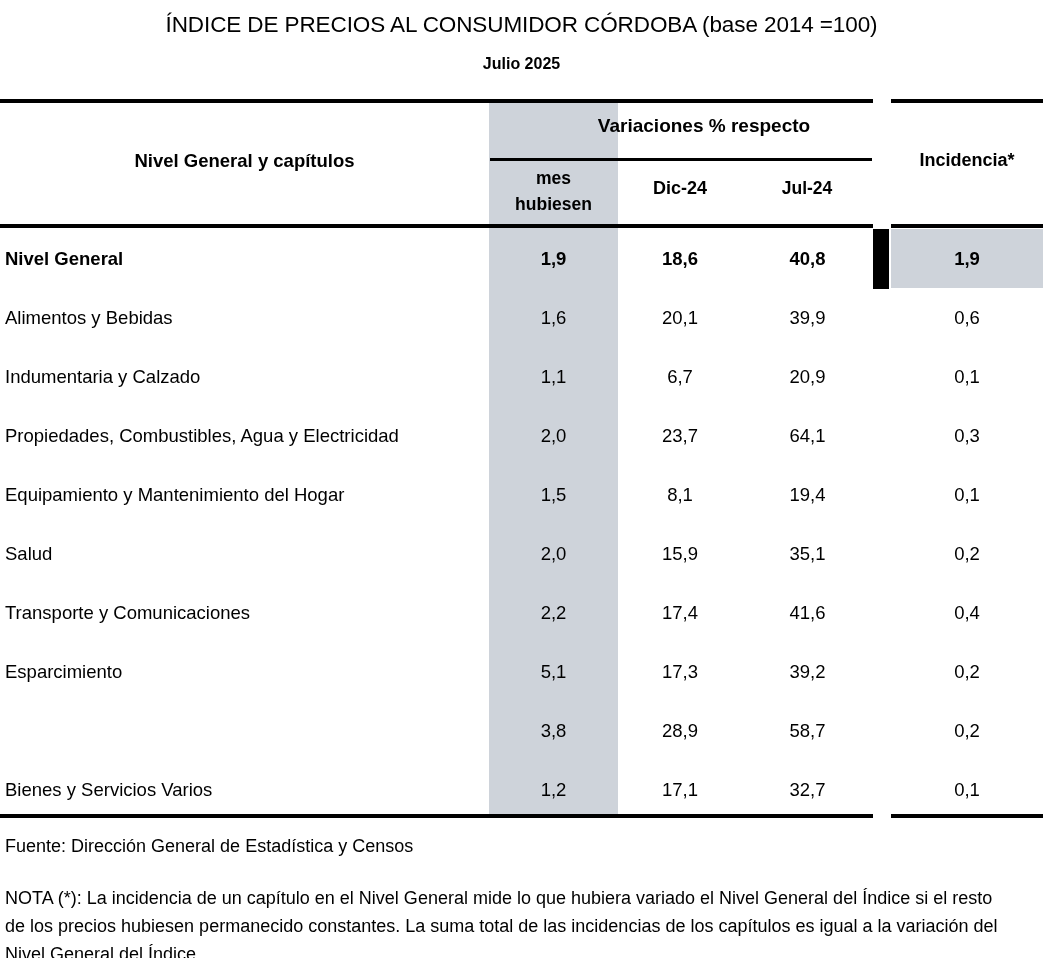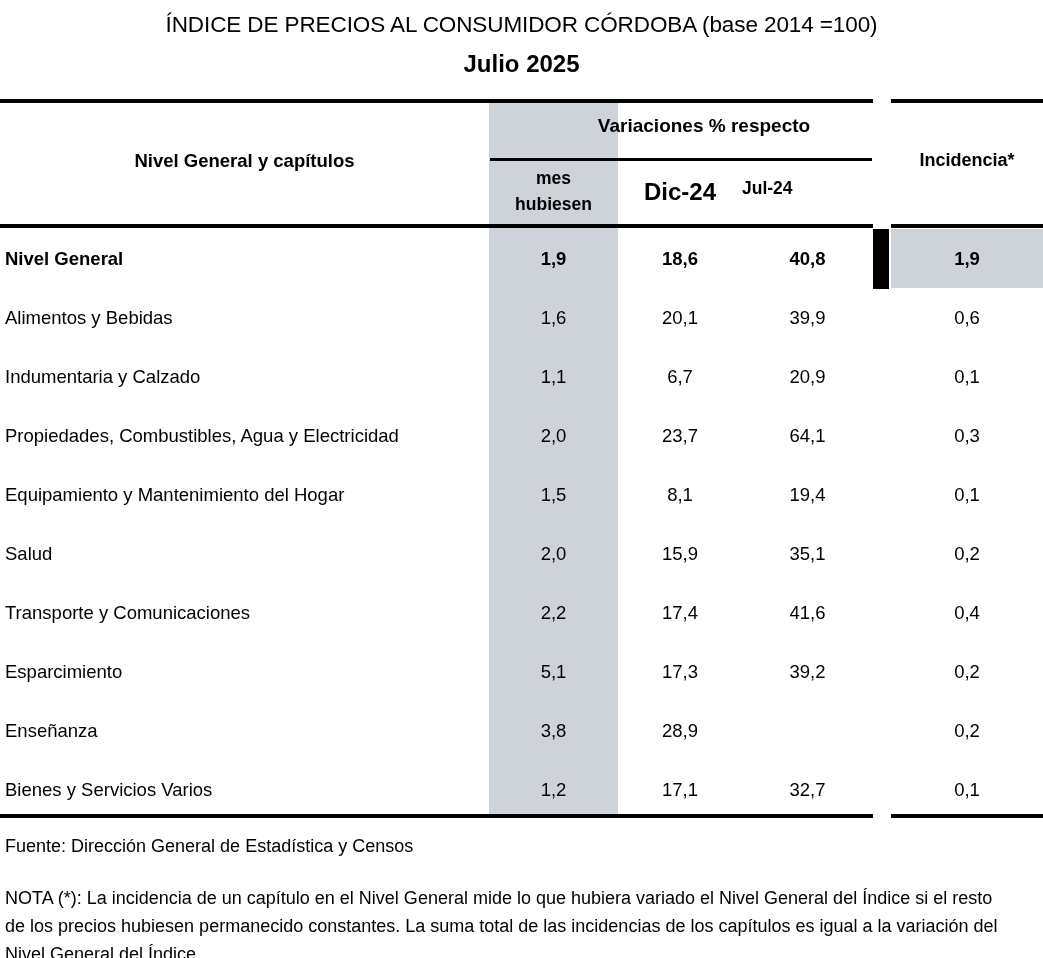--- a/index.html
+++ b/index.html
@@ -22,21 +22,21 @@
     padding-top: 10px;
   }
   .title-main {
     font-size: 22.5px;
     font-weight: normal;
     letter-spacing: -0.1px;
     line-height: 30px;
     white-space: nowrap;
   }
   .title-sub {
-    font-size: 24px;
+    font-size: 16px;
     font-weight: bold;
     line-height: 30px;
     margin-top: 9px;
   }
 
   
   .table-wrap {
     position: relative;
     margin-top: 17px;
     height: 722px;
@@ -123,28 +123,29 @@
     font-size: 17.5px;
     font-weight: bold;
     line-height: 26px;
   }
   .hdr-dic {
     position: absolute;
     left: 618px;
     top: 82px;
     width: 124px;
     text-align: center;
-    font-size: 24px;
+    font-size: 18px;
     font-weight: bold;
   }
   .hdr-jul {
     position: absolute;
     left: 742px;
     top: 82px;
     width: 130px;
+    text-align: center;
     font-size: 17.5px;
     font-weight: bold;
   }
   .hdr-incid {
     position: absolute;
     left: 891px;
     top: 54px;
     width: 152px;
     text-align: center;
     font-size: 18px;
@@ -288,23 +289,23 @@
         <div class="num c-incid">0,4</div>
       </div>
       <div class="row" style="top: 546px;">
         <div class="cat">Esparcimiento</div>
         <div class="num c-mes">5,1</div>
         <div class="num c-dic">17,3</div>
         <div class="num c-jul">39,2</div>
         <div class="num c-incid">0,2</div>
       </div>
       <div class="row" style="top: 605px;">
-        <div class="cat">Enseñanza</div>
         <div class="num c-mes">3,8</div>
         <div class="num c-dic">28,9</div>
+        <div class="num c-jul">58,7</div>
         <div class="num c-incid">0,2</div>
       </div>
       <div class="row" style="top: 664px;">
         <div class="cat">Bienes y Servicios Varios</div>
         <div class="num c-mes">1,2</div>
         <div class="num c-dic">17,1</div>
         <div class="num c-jul">32,7</div>
         <div class="num c-incid">0,1</div>
       </div>
     </div>

